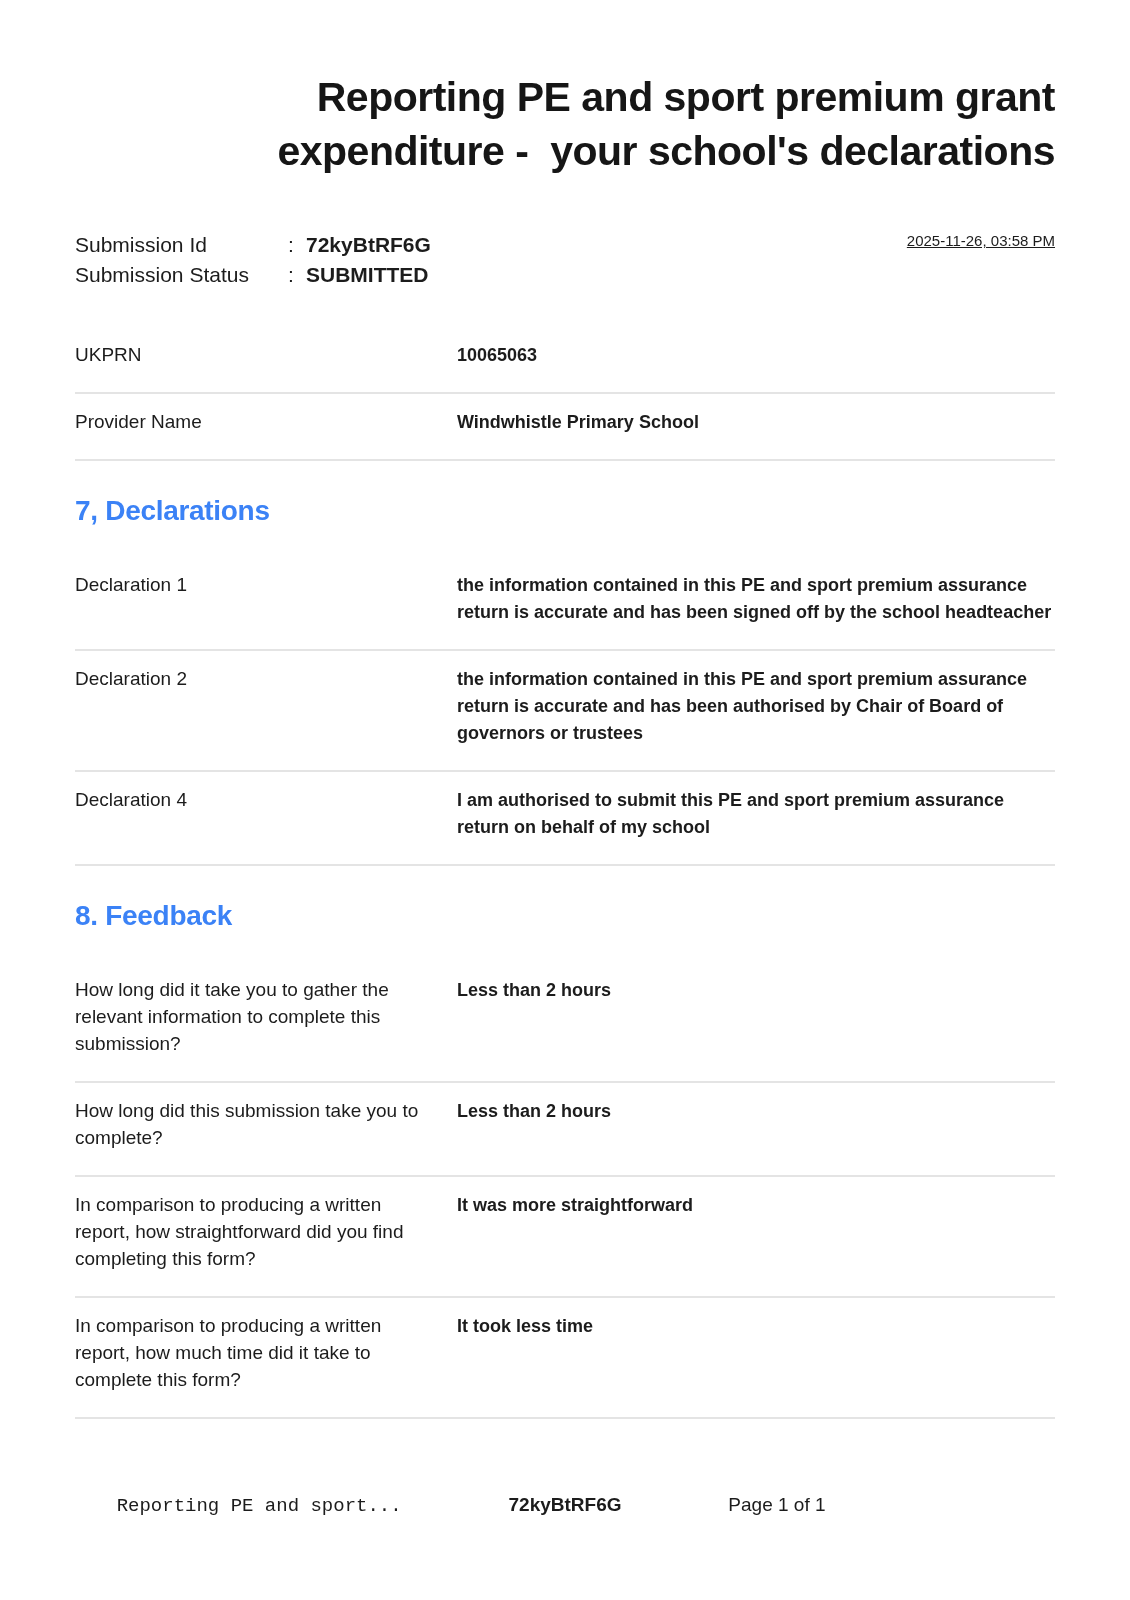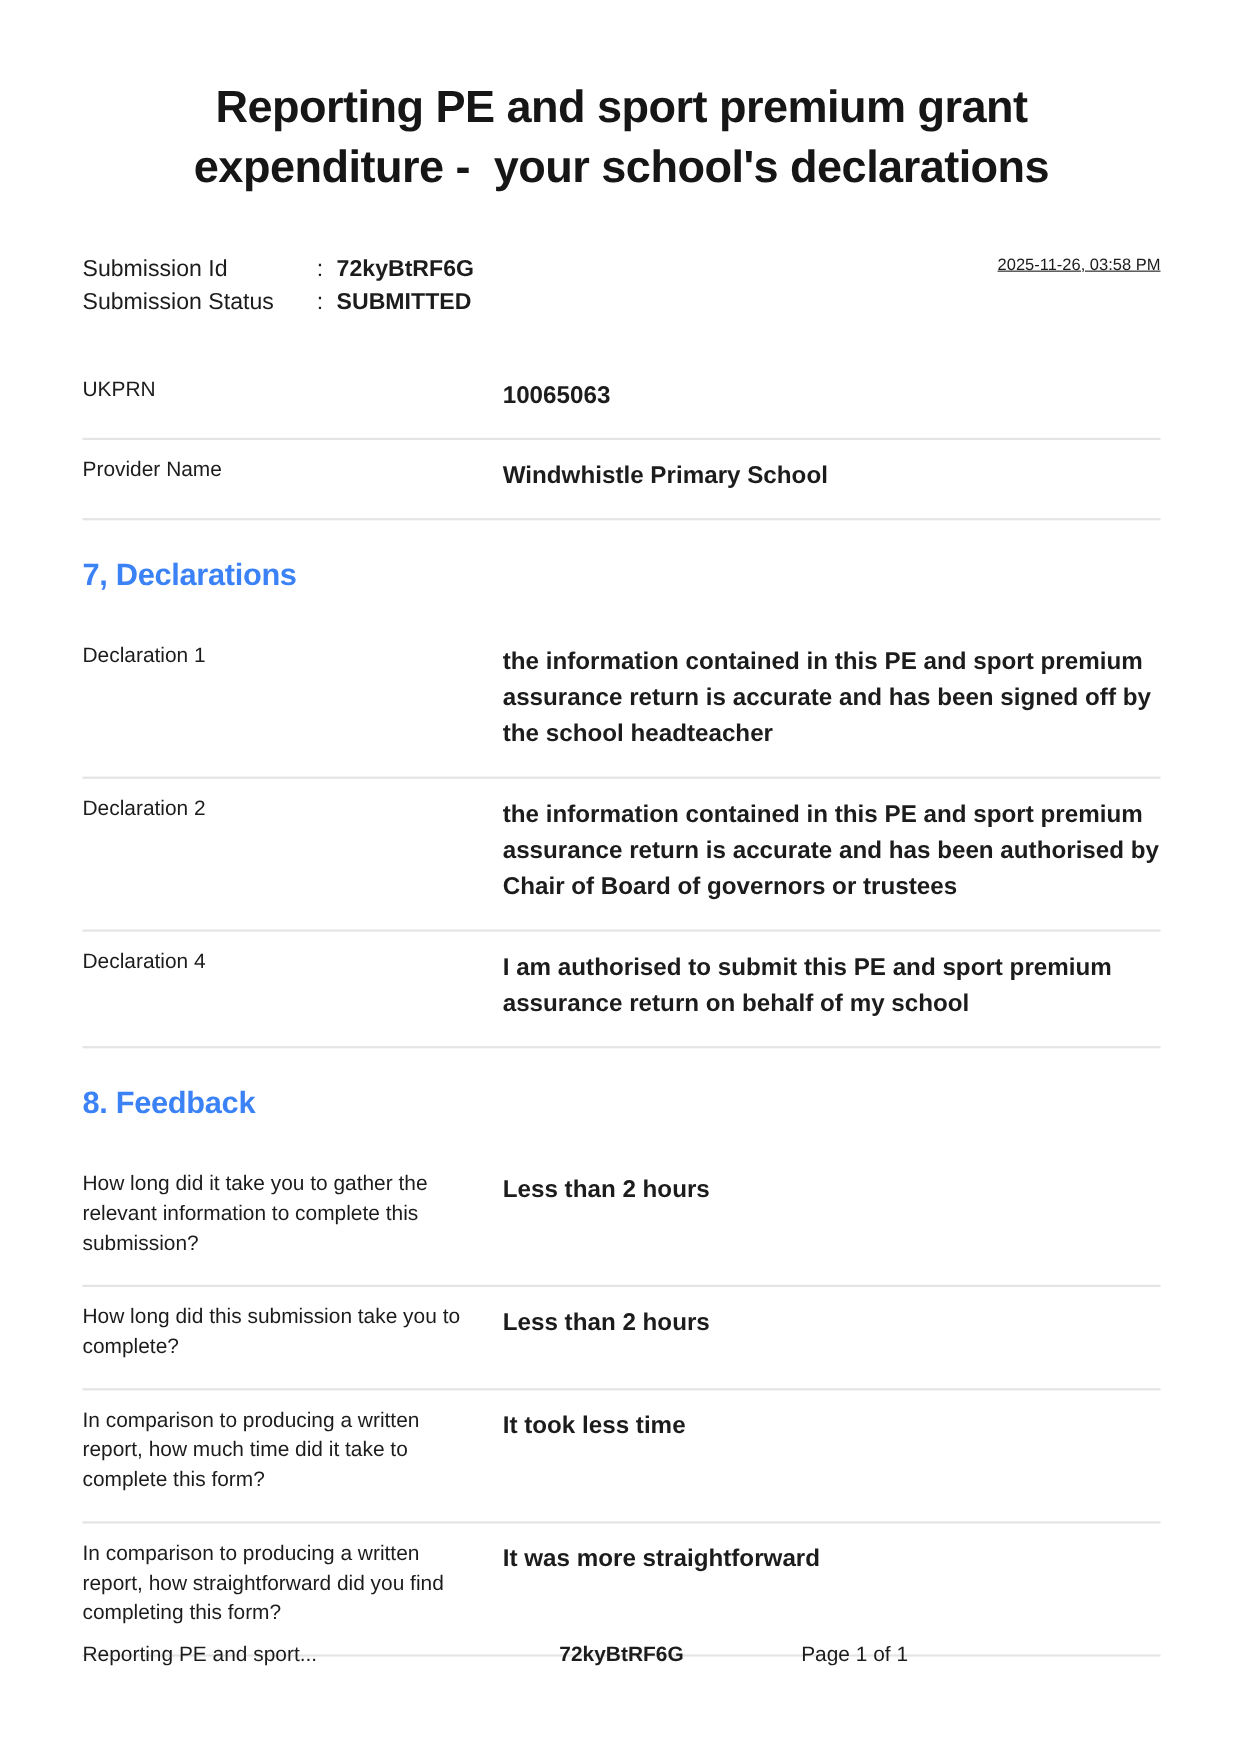--- a/index.html
+++ b/index.html
@@ -18,21 +18,21 @@
   }
   .content {
     position: absolute;
     left: 75px;
     right: 75px;
     top: 0;
   }
   
   .doc-title {
     margin-top: 70px;
-    text-align: center;
+    text-align: right;
     font-weight: bold;
     font-size: 41px;
     line-height: 1.32;
     letter-spacing: -0.5px;
     color: #161616;
   }
   .doc-title .line { white-space: pre-wrap; }
 
   
   .meta-block {
@@ -60,21 +60,21 @@
   }
   .row-label {
     width: 382px;
     flex-shrink: 0;
     box-sizing: border-box;
     padding-right: 20px;
   }
   .row-value {
     flex: 1;
     font-weight: bold;
-    font-size: 22px;
+    font-size: 18px;
     line-height: 1.5;
   }
 
   
   .section-heading {
     margin: 34px 0 2px 0;
     font-size: 28px;
     font-weight: bold;
     letter-spacing: -0.3px;
     color: #3b82f6;
@@ -83,21 +83,21 @@
   
   .footer {
     position: absolute;
     left: 75px;
     right: 75px;
     top: 1494px;
     display: flex;
     align-items: baseline;
     font-size: 19px;
   }
-  .footer-left  { flex: 1; text-align: left; }
+  .footer-left  { flex: 1; text-align: right; font-family: Liberation Mono, monospace; }
   .footer-center{ flex: 1; text-align: center; font-weight: bold; }
   .footer-right { flex: 1; text-align: left; }
 </style>
 </head>
 <body>
 
 <div class="page">
   <div class="content">
 
     <h1 class="doc-title">
@@ -154,26 +154,26 @@
     <div class="rows-table" style="margin-top:30px;">
       <div class="row">
         <div class="row-label">How long did it take you to gather the relevant information to complete this submission?</div>
         <div class="row-value">Less than 2 hours</div>
       </div>
       <div class="row">
         <div class="row-label">How long did this submission take you to complete?</div>
         <div class="row-value">Less than 2 hours</div>
       </div>
       <div class="row">
+        <div class="row-label">In comparison to producing a written report, how straightforward did you find completing this form?</div>
+        <div class="row-value">It was more straightforward</div>
+      </div>
+      <div class="row">
         <div class="row-label">In comparison to producing a written report, how much time did it take to complete this form?</div>
         <div class="row-value">It took less time</div>
-      </div>
-      <div class="row">
-        <div class="row-label">In comparison to producing a written report, how straightforward did you find completing this form?</div>
-        <div class="row-value">It was more straightforward</div>
       </div>
     </div>
 
   </div>
 
   <div class="footer">
     <div class="footer-left">Reporting PE and sport...</div>
     <div class="footer-center">72kyBtRF6G</div>
     <div class="footer-right">Page 1 of 1</div>
   </div>

